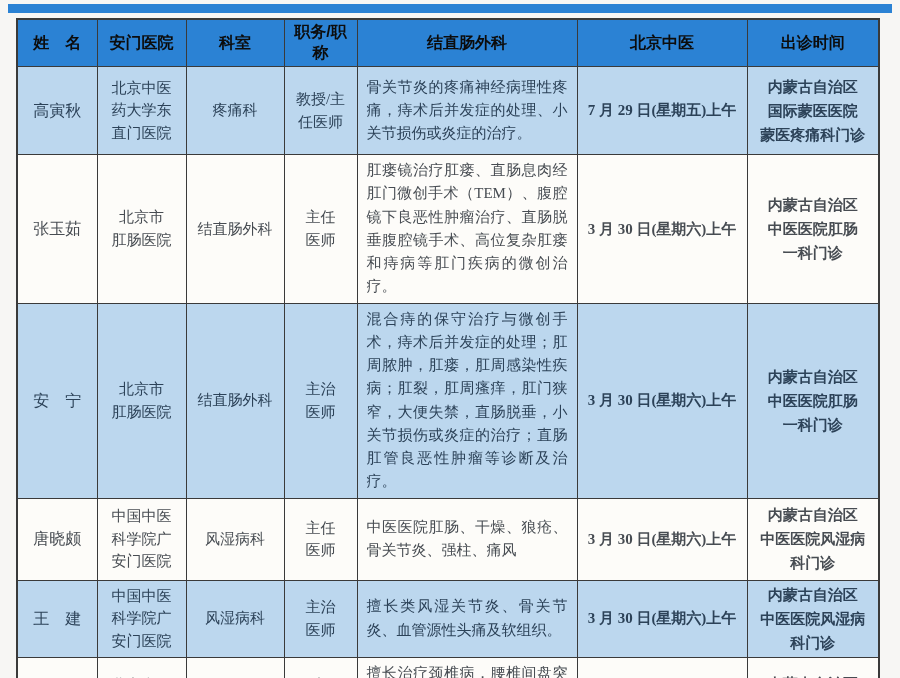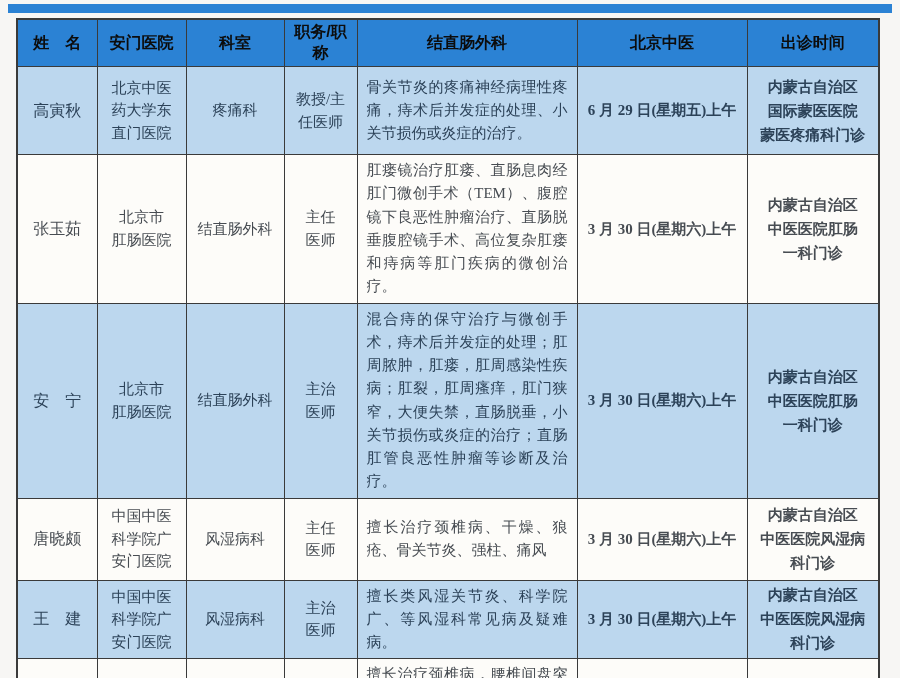--- a/index.html
+++ b/index.html
@@ -77,21 +77,21 @@
   <tbody>
       <tr style="height: 88px;">
     <td class="c-name">高寅秋</td>
     <td class="c-unit">北京中医
 药大学东
 直门医院</td>
     <td class="c-dept">疼痛科</td>
     <td class="c-title">教授/主
 任医师</td>
     <td class="c-spec">骨关节炎的疼痛神经病理性疼痛，痔术后并发症的处理、小关节损伤或炎症的治疗。</td>
-    <td class="c-time">6 月 29 日(星期五)上午</td>
+    <td class="c-time">7 月 29 日(星期五)上午</td>
     <td class="c-loc">内蒙古自治区
 国际蒙医医院
 蒙医疼痛科门诊</td>
   </tr>
       <tr style="height: 118px;">
     <td class="c-name">张玉茹</td>
     <td class="c-unit">北京市
 肛肠医院</td>
     <td class="c-dept">结直肠外科</td>
     <td class="c-title">主任
@@ -116,35 +116,35 @@
 一科门诊</td>
   </tr>
       <tr style="height: 82px;">
     <td class="c-name">唐晓颇</td>
     <td class="c-unit">中国中医
 科学院广
 安门医院</td>
     <td class="c-dept">风湿病科</td>
     <td class="c-title">主任
 医师</td>
-    <td class="c-spec">擅长治疗颈椎病、干燥、狼疮、骨关节炎、强柱、痛风</td>
+    <td class="c-spec">中医医院肛肠、干燥、狼疮、骨关节炎、强柱、痛风</td>
     <td class="c-time">3 月 30 日(星期六)上午</td>
     <td class="c-loc">内蒙古自治区
 中医医院风湿病
 科门诊</td>
   </tr>
       <tr style="height: 74px;">
     <td class="c-name">王　建</td>
     <td class="c-unit">中国中医
 科学院广
 安门医院</td>
     <td class="c-dept">风湿病科</td>
     <td class="c-title">主治
 医师</td>
-    <td class="c-spec">擅长类风湿关节炎、科学院广、等风湿科常见病及疑难病。</td>
+    <td class="c-spec">擅长类风湿关节炎、骨关节炎、血管源性头痛及软组织。</td>
     <td class="c-time">3 月 30 日(星期六)上午</td>
     <td class="c-loc">内蒙古自治区
 中医医院风湿病
 科门诊</td>
   </tr>
       <tr style="height: 67px;">
     <td class="c-name">程五中</td>
     <td class="c-unit">北京中医
 医院</td>
     <td class="c-dept">推拿科</td>

